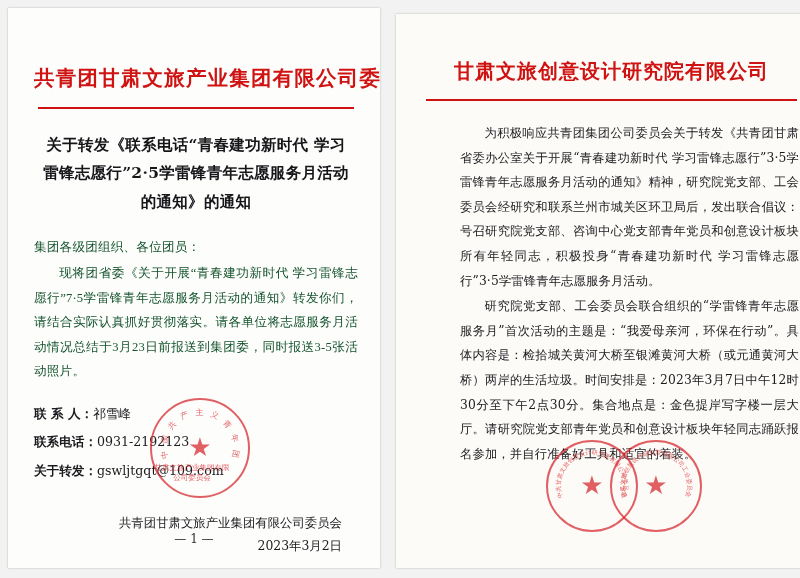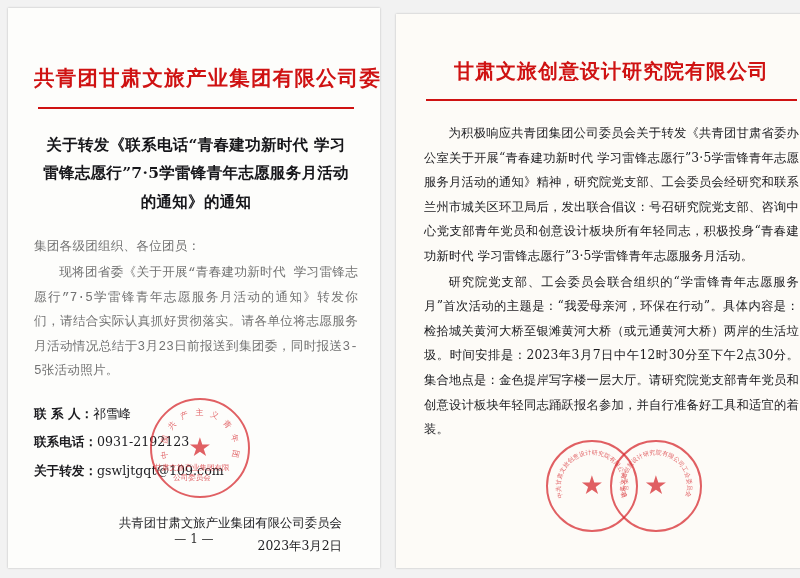--- a/index.html
+++ b/index.html
@@ -61,22 +61,22 @@
     font-weight: bold;
     line-height: 1.85;
     color: #16161a;
     font-family: "DejaVu Serif", serif;
     letter-spacing: 0.3px;
   }
   .body-text {
     margin-top: 18px;
     font-size: 12.6px;
     line-height: 1.95;
-    color: #737373;
-    font-family: Liberation Mono, monospace;
+    color: #14532d;
+    font-family: Liberation Serif, serif;
     text-align: justify;
     letter-spacing: 0.2px;
   }
   .body-text p {
     margin: 0 0 2px 0;
   }
   .indent2 { text-indent: 2em; }
   .contact-block {
     margin-top: 16px;
     font-size: 12.6px;
@@ -199,20 +199,21 @@
     font-family: "DejaVu Serif", serif;
   }
   .body-text-r {
     margin-top: 20px;
     font-size: 12.3px;
     line-height: 2.0;
     color: #1b1b1f;
     font-family: "DejaVu Serif", serif;
     text-align: justify;
     letter-spacing: 0.15px;
+    margin-left: 36px;
   }
   .body-text-r p { margin: 0 0 1px 0; }
   .sign-block-r {
     margin-top: 18px;
     text-align: right;
     font-size: 12.2px;
     line-height: 1.95;
     color: #1b1b1f;
     font-family: "DejaVu Serif", serif;
     padding-right: 8px;
@@ -237,21 +238,21 @@
 
 <div class="page">
 
   <div class="doc-left">
     <div class="inner">
       <div class="red-header">共青团甘肃文旅产业集团有限公司委员会</div>
       <div class="red-rule"></div>
 
       <div class="doc-title">
         <div>关于转发《联系电话“青春建功新时代  学习</div>
-        <div>雷锋志愿行”7·5学雷锋青年志愿服务月活动</div>
+        <div>雷锋志愿行”2·5学雷锋青年志愿服务月活动</div>
         <div>的通知》的通知</div>
       </div>
 
       <div class="body-text">
         <p>集团各级团组织、各位团员：</p>
         <p class="indent2">现将团省委《关于开展“青春建功新时代  学习雷锋志愿行”7·5学雷锋青年志愿服务月活动的通知》转发你们，请结合实际认真抓好贯彻落实。请各单位将志愿服务月活动情况总结于3月23日前报送到集团委，同时报送3-5张活动照片。</p>
       </div>
 
       <div class="contact-block">
         <div>

